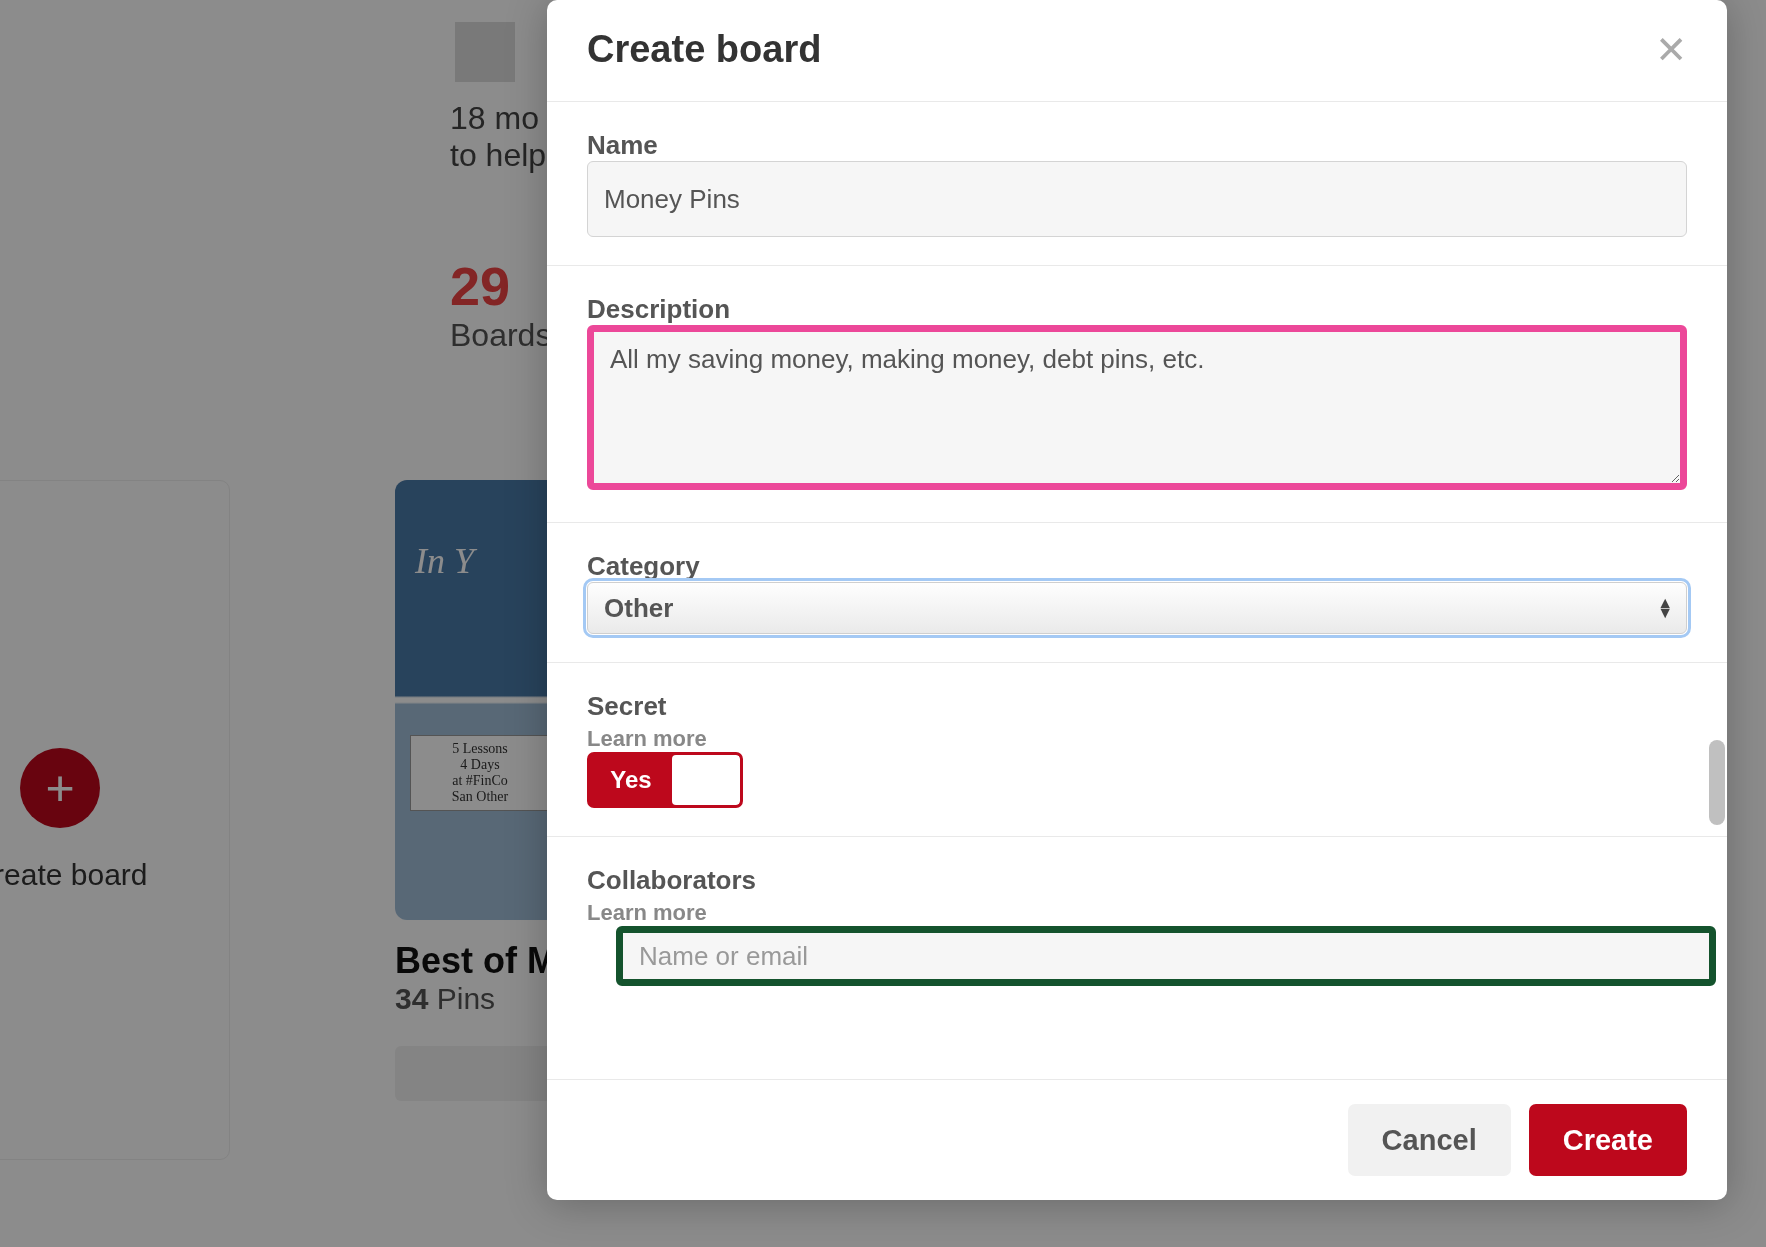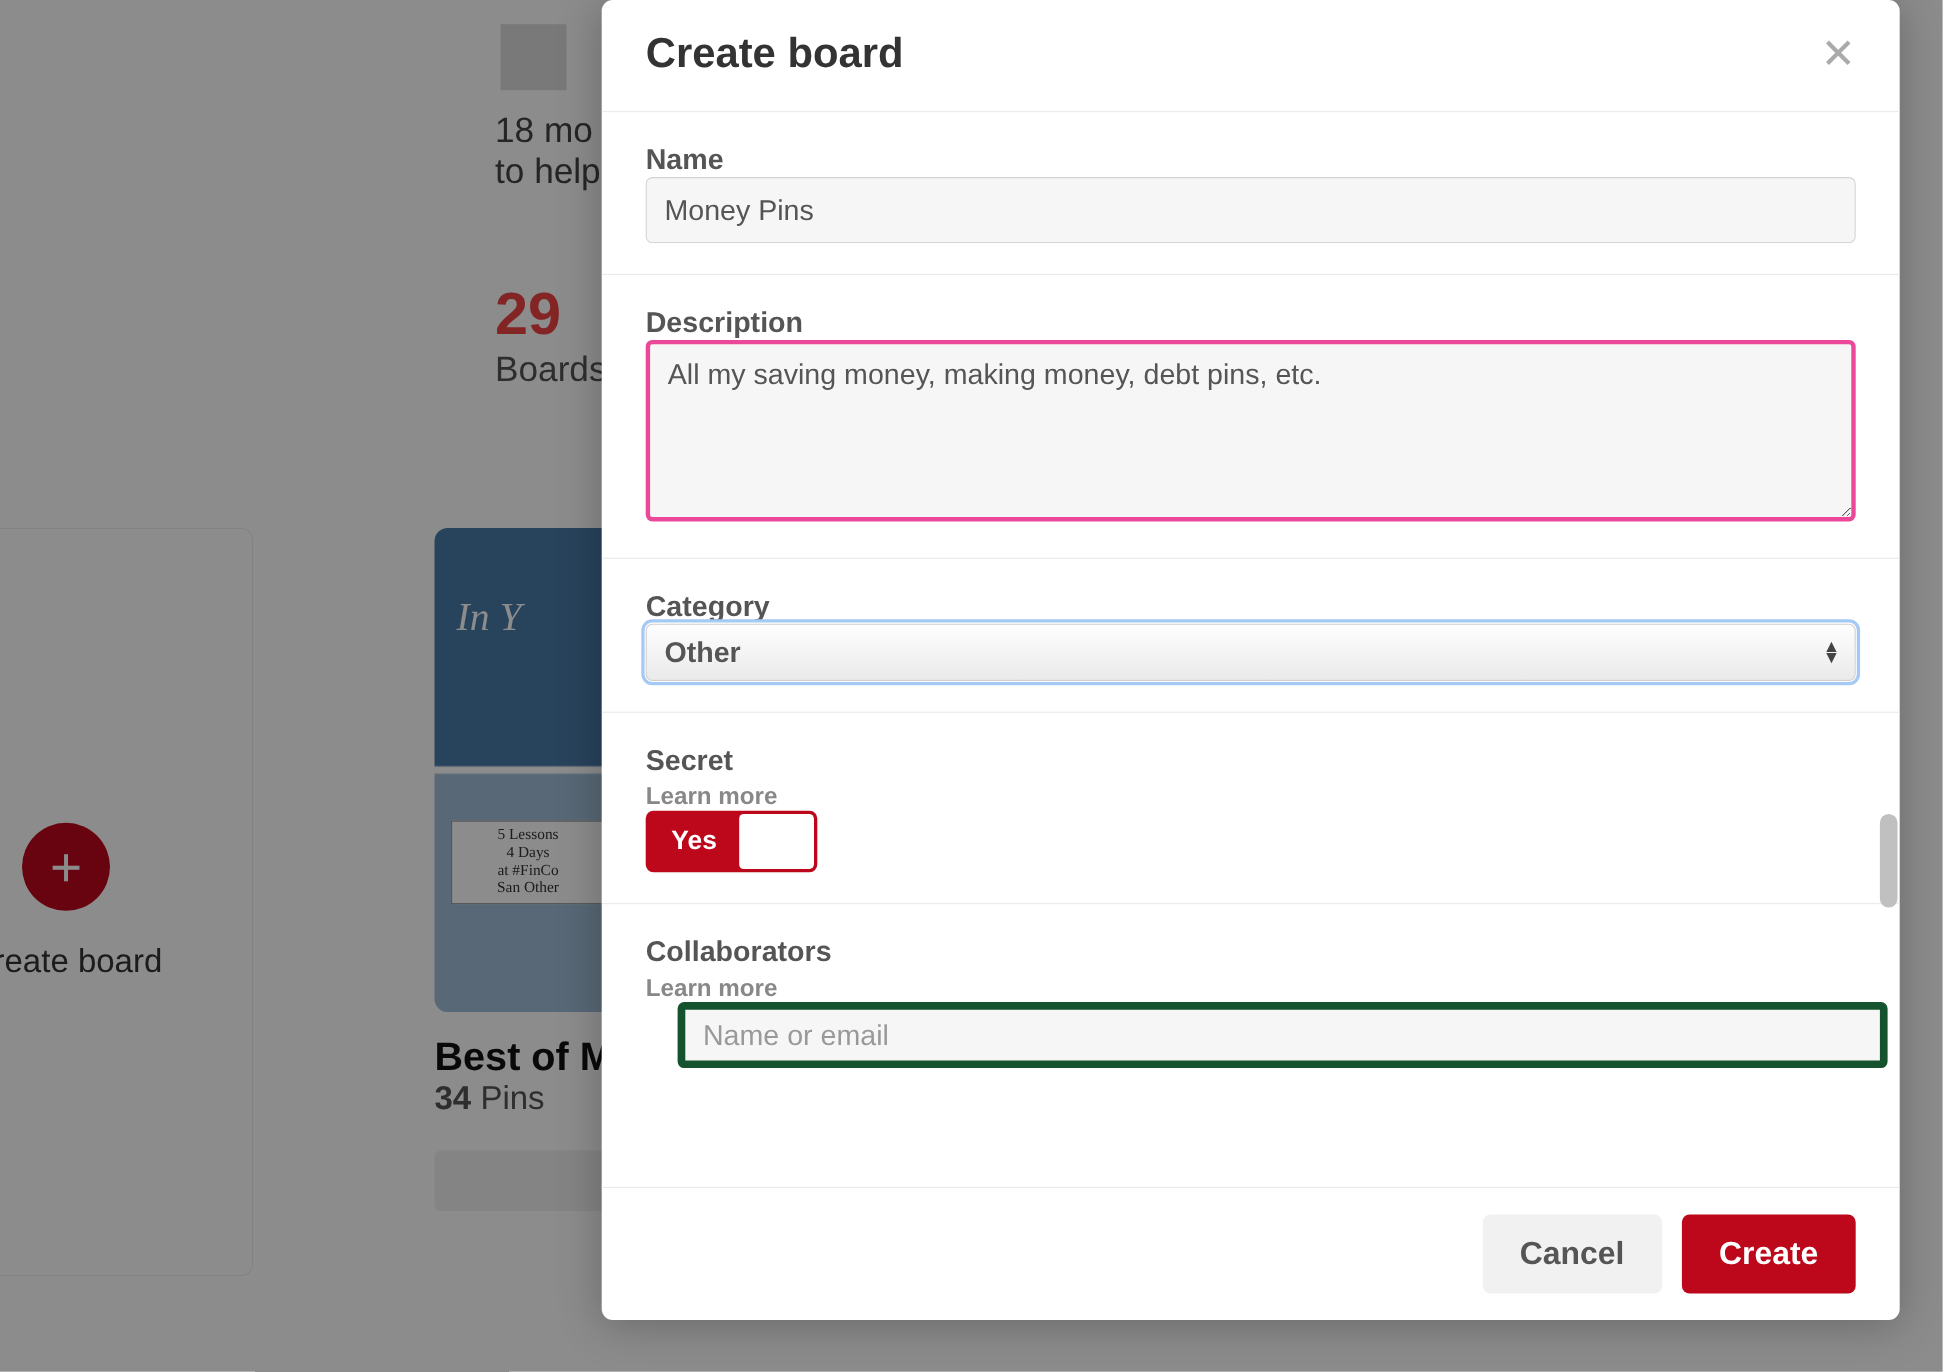--- a/index.html
+++ b/index.html
@@ -103,21 +103,21 @@
   .bg-img-caption {
     position: absolute;
     top: 60px; left: 20px;
     font-family: cursive;
     color: #fff;
     font-size: 36px;
     font-style: italic;
   }
   .bg-img-box {
     position: absolute;
-    top: 266px; left: 15px;
+    top: 255px; left: 15px;
     width: 140px;
     background: #fff;
     border: 1px solid #999;
     padding: 5px;
     font-size: 14px;
     text-align: center;
     color: #333;
     font-family: Georgia, serif;
   }
   
@@ -176,36 +176,36 @@
     font-size: 22px;
     font-weight: 700;
     color: #888;
     margin-top: 4px;
   }
   .section-field-col {
     flex: 1;
   }
   .text-input {
     width: 100%;
-    height: 60px;
+    height: 76px;
     padding: 0 16px;
     font-size: 26px;
     color: #555;
     background: #f6f6f6;
     border: 1px solid #d4d4d4;
     border-radius: 6px;
   }
   .textarea-input {
     width: 100%;
     height: 165px;
     padding: 12px 16px;
     font-size: 26px;
     color: #555;
     background: #f6f6f6;
-    border: 4px solid #ec4899;
+    border: 7px solid #ec4899;
     border-radius: 6px;
     resize: both;
     font-family: inherit;
   }
   .select-wrap {
     position: relative;
     width: 100%;
   }
   .select-input {
     width: 100%;

